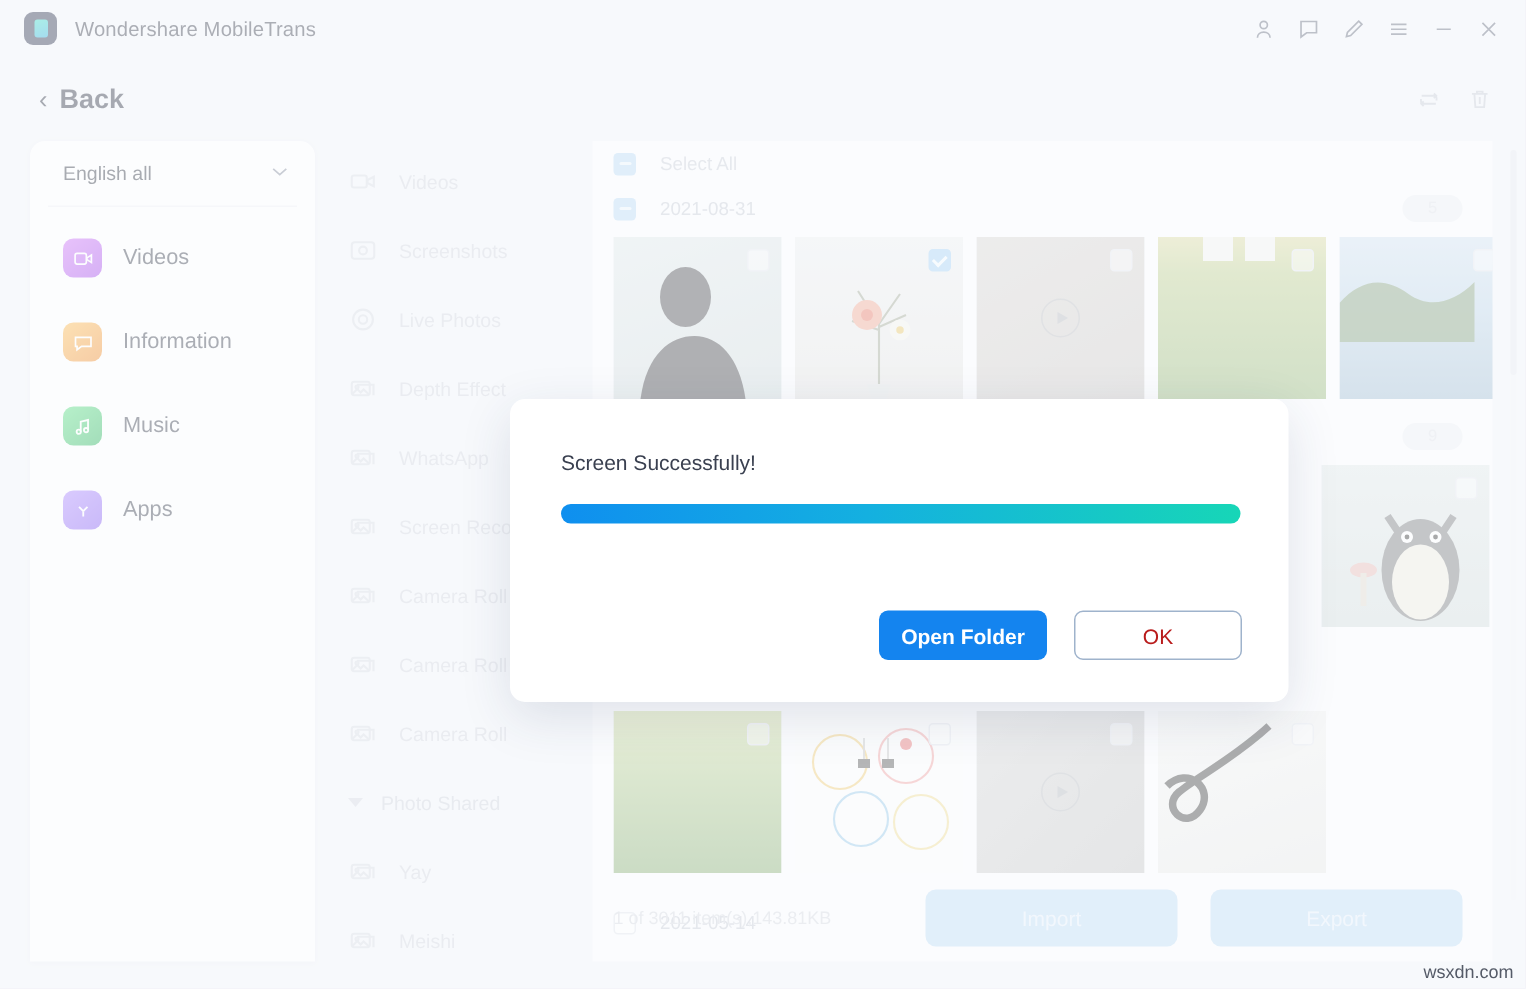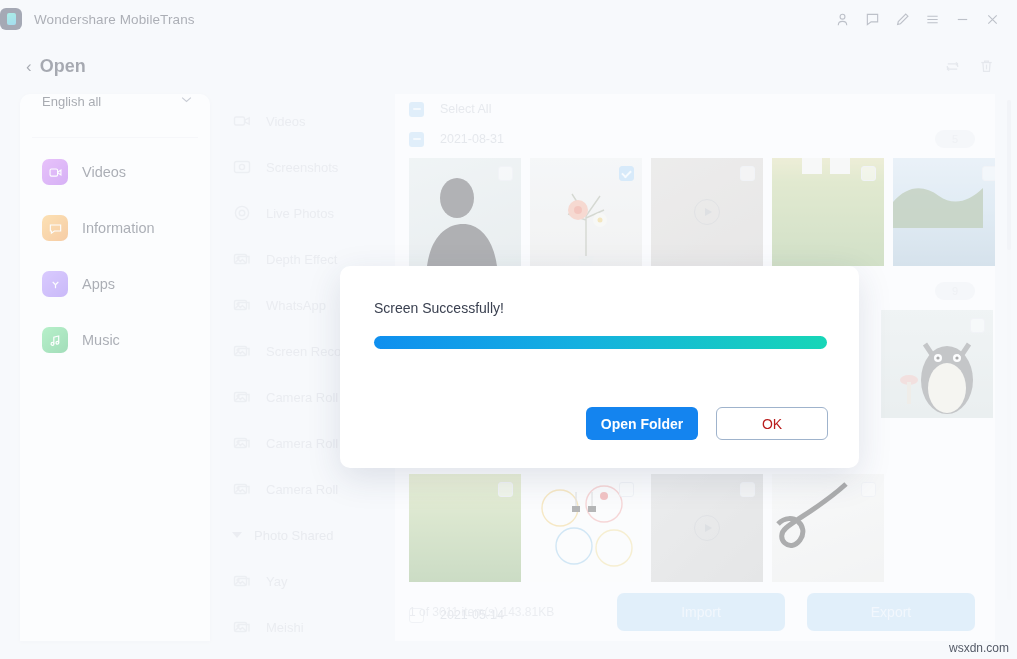--- a/index.html
+++ b/index.html
@@ -13,21 +13,21 @@
     position: relative;
     width: 1017px; height: 659px;
     background: #f2f4f9;
   }
 
   
   .titlebar {
     position: absolute; top: 0; left: 0;
     width: 1017px; height: 38px;
     display: flex; align-items: center;
-    padding: 0 10px 0 0;
+    padding: 0 10px 0 16px;
   }
   .app-logo {
     width: 22px; height: 22px; border-radius: 6px;
     background: #1c2340;
     display: flex; align-items: center; justify-content: center;
     flex: none;
   }
   .app-logo .glyph {
     width: 9px; height: 12px; border-radius: 2px;
     background: linear-gradient(160deg, #29d6c0 0%, #1aa9d8 100%);
@@ -67,21 +67,21 @@
   .sidebar {
     position: absolute; left: 20px; top: 94px;
     width: 190px; height: 547px;
     background: #ffffff;
     border-radius: 10px 10px 0 0;
     box-shadow: 0 1px 4px rgba(30,40,80,.05);
     padding: 0 12px;
   }
   .lang {
     height: 44px;
-    display: flex; 
+    display: flex; align-items: center;
     border-bottom: 1px solid #eef0f5;
     padding: 0 6px 0 10px;
   }
   .lang-label { font-size: 13px; color: #222836; flex: 1 1 auto; }
   .lang-chev { color: #7a8194; font-size: 11px; line-height: 1; }
   .nav { padding-top: 10px; }
   .nav-item {
     height: 48px; margin-bottom: 8px;
     display: flex; align-items: center;
     border-radius: 8px; padding: 0 10px;
@@ -282,21 +282,21 @@
     <div class="tb-btn">
       <svg width="15" height="15" viewBox="0 0 16 16" stroke="currentColor" stroke-width="1.2">
         <path d="M3.5 3.5l9 9M12.5 3.5l-9 9"></path>
       </svg>
     </div>
   </div>
 
   <div class="header">
     <div class="back">
       <span class="chev">‹</span>
-      <span>Open</span>
+      <span>Back</span>
     </div>
     <div class="hdr-spacer"></div>
     <div class="hdr-icon">
       <svg width="17" height="17" viewBox="0 0 18 18" fill="none" stroke="currentColor" stroke-width="1.3">
         <path d="M4 6.2h8.5a2 2 0 012 2v1.3"></path>
           <path d="M14 11.8H5.5a2 2 0 01-2-2V8.5"></path>
         <path d="M12.6 4.6l1.7 1.6-1.7 1.6"></path>
           <path d="M5.4 13.4l-1.7-1.6 1.7-1.6"></path>
       </svg>
     </div>
@@ -335,39 +335,39 @@
       <div class="nav-item">
         <span class="nav-ico" style="background:linear-gradient(140deg,#ffb53d,#ef7f16)">
           <svg width="15" height="15" viewBox="0 0 16 16" fill="none" stroke="#fff" stroke-width="1.2">
             <path d="M2.5 4.2h11v6.4H6.8L3.6 13V10.6H2.5z"></path>
           </svg>
         </span>
         <span class="nav-label">Information</span>
       </div>
 
       <div class="nav-item">
+        <span class="nav-ico" style="background:linear-gradient(140deg,#49dd76,#15ab4c)">
+          <svg width="15" height="15" viewBox="0 0 16 16" fill="none" stroke="#fff" stroke-width="1.3">
+            <path d="M6.2 11.5V4.4l5.2-1.2v7"></path>
+              <circle cx="4.8" cy="11.6" r="1.5"></circle>
+              <circle cx="10" cy="10.4" r="1.5"></circle>
+          </svg>
+        </span>
+        <span class="nav-label">Music</span>
+      </div>
+
+      <div class="nav-item">
         <span class="nav-ico" style="background:linear-gradient(140deg,#a47bff,#7a4df0)">
           <svg width="15" height="15" viewBox="0 0 16 16" fill="none" stroke="#fff" stroke-width="1.3">
             <path d="M8 8.3V12"></path>
               <path d="M8 8.3L5 5.2"></path>
               <path d="M8 8.3l3-3.1"></path>
           </svg>
         </span>
         <span class="nav-label">Apps</span>
-      </div>
-
-      <div class="nav-item">
-        <span class="nav-ico" style="background:linear-gradient(140deg,#49dd76,#15ab4c)">
-          <svg width="15" height="15" viewBox="0 0 16 16" fill="none" stroke="#fff" stroke-width="1.3">
-            <path d="M6.2 11.5V4.4l5.2-1.2v7"></path>
-              <circle cx="4.8" cy="11.6" r="1.5"></circle>
-              <circle cx="10" cy="10.4" r="1.5"></circle>
-          </svg>
-        </span>
-        <span class="nav-label">Music</span>
       </div>
 
     </div>
   </div>
 
   <div class="albums">
     <div class="album">
       <span class="aico">
         <svg width="20" height="20" viewBox="0 0 20 20" fill="none" stroke="currentColor" stroke-width="1.4">
           <rect x="2.5" y="6" width="10" height="8" rx="1.5"></rect>

